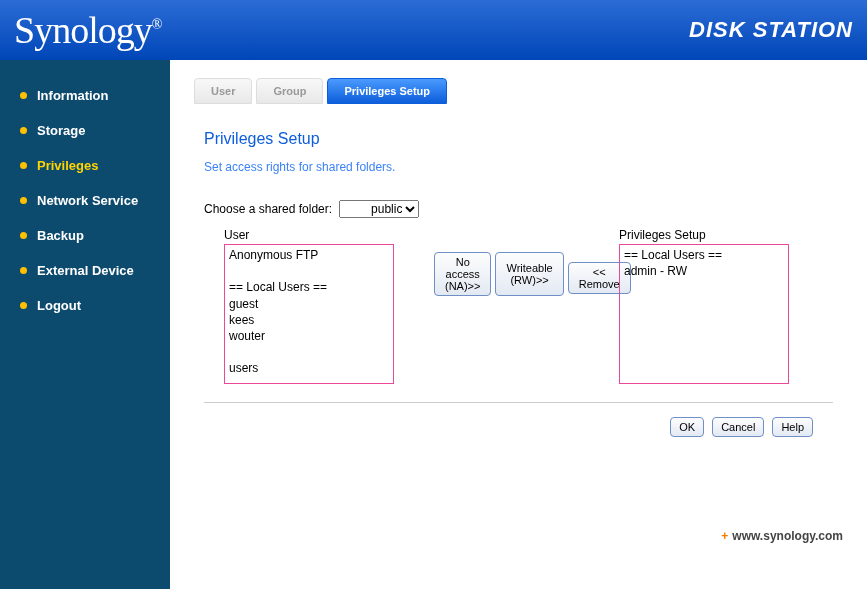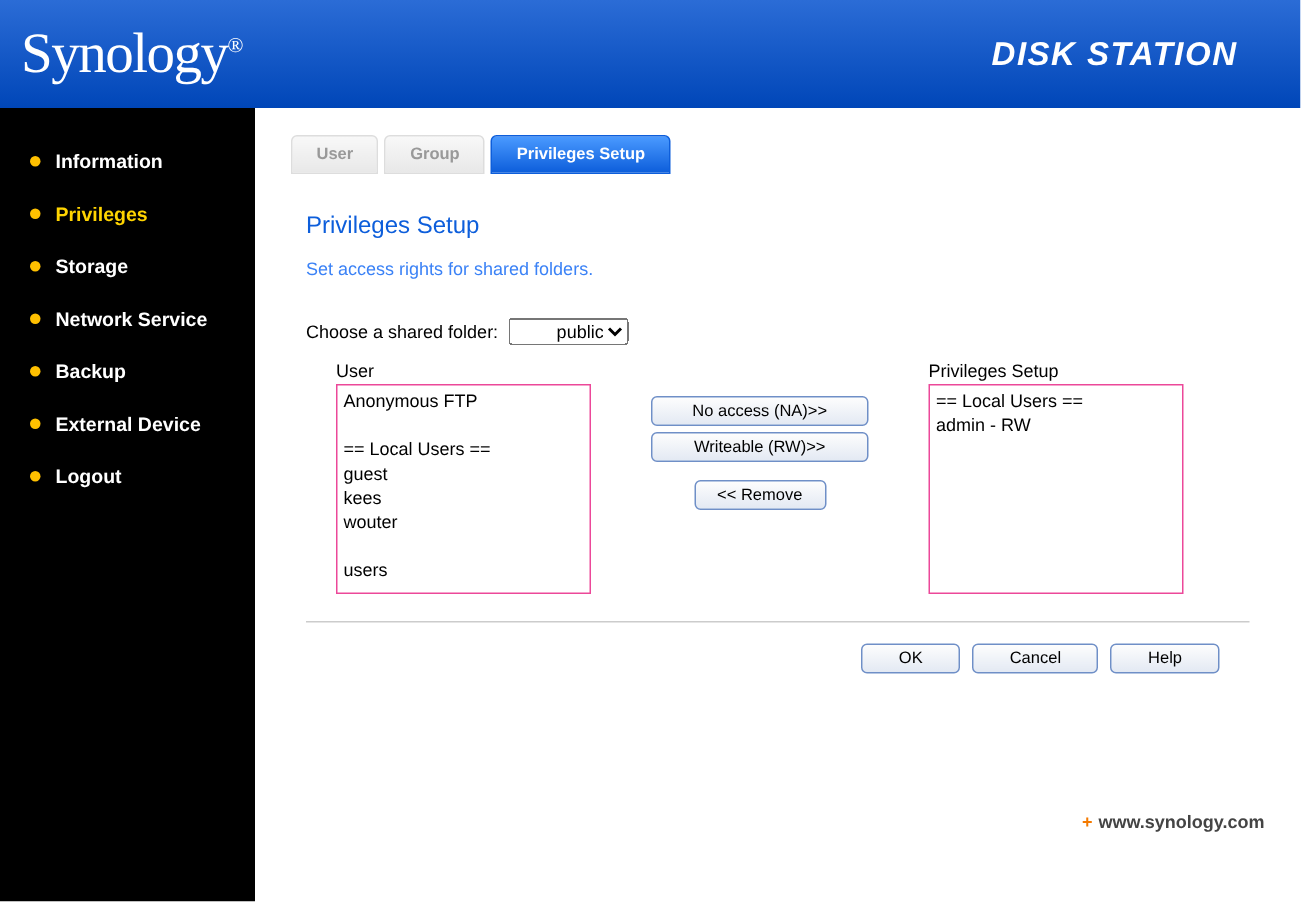--- a/index.html
+++ b/index.html
@@ -6,25 +6,25 @@
   body {
     font-family: Arial, Helvetica, sans-serif;
     font-size: 12px;
     background: #fff;
     width: 867px;
     height: 601px;
     overflow: hidden;
   }
   .header {
     background: linear-gradient(to bottom, #2b6cd6 0%, #0046b8 100%);
-    height: 72px;
+    height: 60px;
     display: flex;
     align-items: center;
     justify-content: space-between;
-    padding: 0 42px 0 14px;
+    padding: 0 14px 0 14px;
   }
   .logo {
     color: #fff;
     font-size: 38px;
     font-weight: 300;
     font-family: Georgia, 'Times New Roman', serif;
     letter-spacing: -1px;
   }
   .logo sup { font-size: 14px; }
   .product-name {
@@ -33,21 +33,21 @@
     font-weight: bold;
     font-style: italic;
     letter-spacing: 1px;
   }
   .body-wrap {
     display: flex;
     height: 529px;
   }
   .sidebar {
     width: 170px;
-    background: #000000;
+    background: #0c4a6e;
     padding: 28px 0 0 20px;
   }
   .sidebar-item {
     display: flex;
     align-items: center;
     margin-bottom: 20px;
     cursor: pointer;
   }
   .bullet {
     width: 7px;
@@ -127,21 +127,21 @@
     width: 170px;
     height: 140px;
     padding: 2px 4px;
     font-size: 12px;
     line-height: 1.35;
     overflow: hidden;
   }
   .listbox div { white-space: nowrap; }
   .middle-buttons {
     display: flex;
-    flex-direction: column;
+    flex-direction: row;
     gap: 4px;
     padding-top: 24px;
     width: 145px;
   }
   .wide-btn, .small-btn, .footer-btn {
     background: linear-gradient(to bottom, #fdfdfd, #e3e9f3);
     border: 1px solid #6f8fc7;
     border-radius: 4px;
     font-size: 11px;
     padding: 3px 10px;
@@ -157,21 +157,21 @@
   .divider {
     border-top: 1px solid #ccc;
     margin: 18px 10px 14px 10px;
   }
   .footer-buttons {
     display: flex;
     justify-content: flex-end;
     gap: 8px;
     margin-right: 30px;
   }
-  .footer-btn { padding: 3px 24px; }
+  .footer-btn { padding: 3px 8px; }
   .site-link {
     position: absolute;
     bottom: 46px;
     right: 24px;
     font-size: 12px;
     color: #444;
     font-weight: bold;
   }
   .site-link .plus { color: #f47a00; margin-right: 4px; }
 </style>
@@ -182,27 +182,27 @@
   <div class="logo"><span>Synology</span><sup>®</sup></div>
   <div class="product-name">DISK STATION</div>
 </div>
 
 <div class="body-wrap">
   <div class="sidebar">
     <div class="sidebar-item">
         <span class="bullet"></span>
         <span class="sidebar-label">Information</span>
       </div>
+    <div class="sidebar-item">
+        <span class="bullet"></span>
+        <span class="sidebar-label">Storage</span>
+      </div>
     <div class="sidebar-item active">
         <span class="bullet"></span>
         <span class="sidebar-label">Privileges</span>
-      </div>
-    <div class="sidebar-item">
-        <span class="bullet"></span>
-        <span class="sidebar-label">Storage</span>
       </div>
     <div class="sidebar-item">
         <span class="bullet"></span>
         <span class="sidebar-label">Network Service</span>
       </div>
     <div class="sidebar-item">
         <span class="bullet"></span>
         <span class="sidebar-label">Backup</span>
       </div>
     <div class="sidebar-item">

